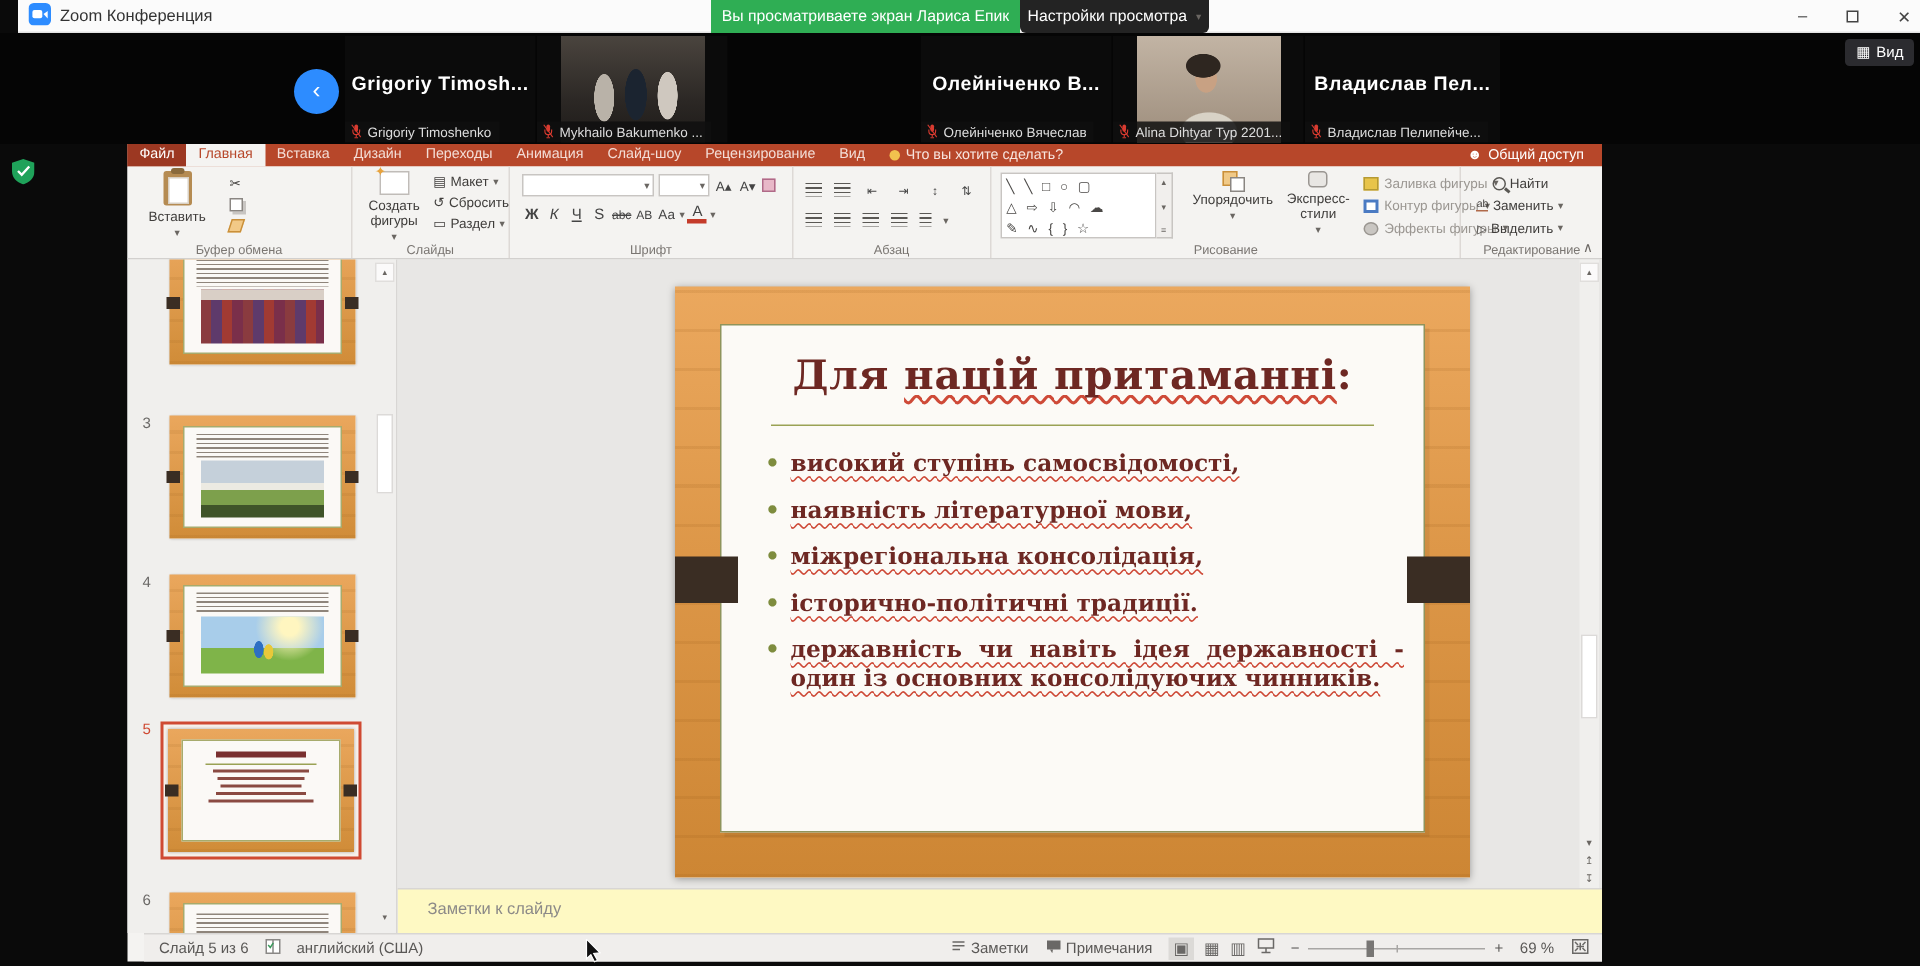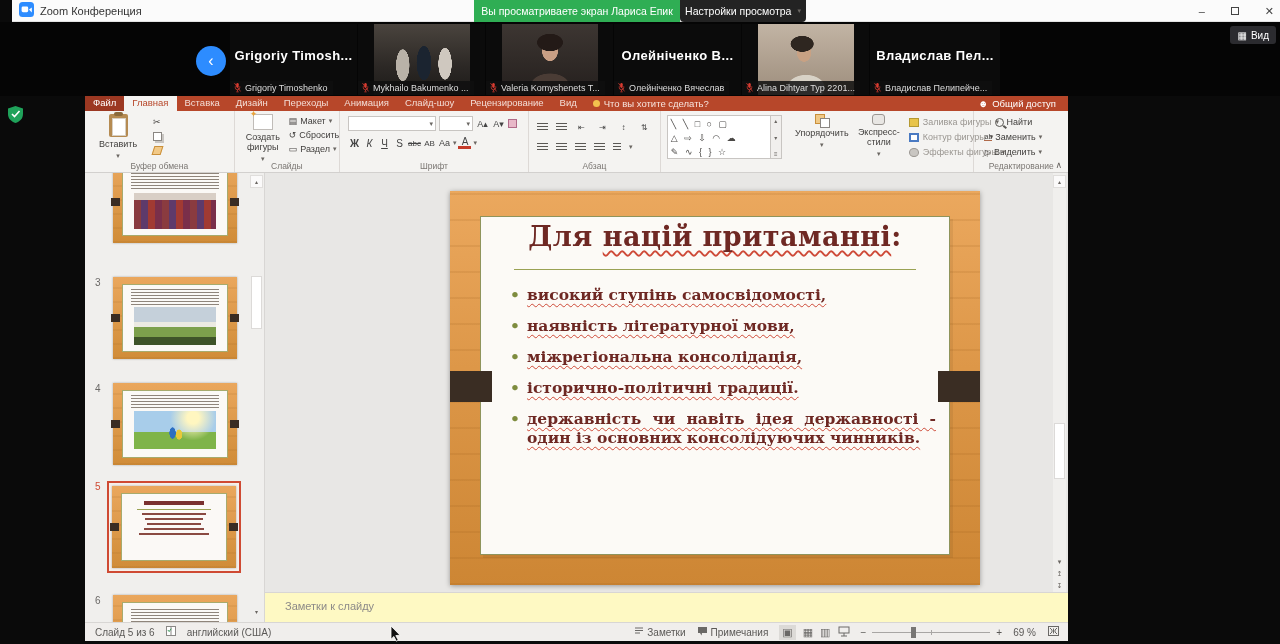--- a/index.html
+++ b/index.html
@@ -137,39 +137,39 @@
 
   
   .slide { position:absolute; left:185px; top:18px; width:530px; height:394px;
            background:repeating-linear-gradient(0deg, rgba(140,80,15,.12) 0 2px, rgba(0,0,0,0) 2px 26px),
                       linear-gradient(180deg,#eba85e 0%, #dd9748 45%, #cd8634 100%);
            box-shadow:0 1px 5px rgba(0,0,0,.35); }
   .panel { position:absolute; left:30px; right:30px; top:25px; bottom:30px; background:#fcfaf6;
            border:1px solid #8f945c; box-shadow:3px 3px 0 rgba(90,60,20,.10); }
   .clip { position:absolute; top:180px; width:42px; height:31px; background:#3a2d23; }
   .clip-l { left:0; } .clip-r { right:0; }
-  .slide-title { margin-top:30px; text-align:center; font-family:"DejaVu Serif", serif; font-weight:bold;
+  .slide-title { margin-top:44px; text-align:center; font-family:"DejaVu Serif", serif; font-weight:bold;
                  font-size:27px; color:#6e2823; letter-spacing:.5px; }
   .wavy { text-decoration:underline; text-decoration-style:wavy; text-decoration-color:#ce4a38;
           text-decoration-thickness:1px; text-underline-offset:4px; text-decoration-skip-ink:none; }
   .slide-div { margin:17px auto 0; width:402px; border-top:1.5px solid #9aa254; }
   .slide-bullets { list-style:none; margin-top:15px; padding:0 44px 0 60px; }
   .slide-bullets li { position:relative; padding-left:17px; margin-bottom:12px; font-family:"DejaVu Serif", serif;
                       font-weight:bold; font-size:15.5px; line-height:19px; color:#6e2823; }
   .slide-bullets li::before { content:"•"; position:absolute; left:0; top:0; color:#7e8c3e; }
   .slide-bullets li span { text-decoration:underline; text-decoration-style:wavy; text-decoration-color:#ce4a38;
                       text-decoration-thickness:1px; text-underline-offset:3px; text-decoration-skip-ink:none; }
   .li-justify { text-align:justify; }
 
   .notesbar { height:30px; background:#fef9c3; border-top:1px solid #d8d6d4; font-size:11px; color:#8c8a88;
               padding:7px 0 0 20px; }
 
   
   .statusbar { height:19px; background:#f0eeec; border-top:1px solid #d8d6d4; display:flex; 
-               font-size:10px; color:#5a5856; padding:0 8px 0 10px; }
+               font-size:10px; color:#5a5856; padding:0 8px 0 10px;margin-left:11px; }
   .sb-left { display:flex; align-items:center; gap:10px; }
   .sb-right { margin-left:auto; display:flex; align-items:center; gap:11px; }
   .viewbtns { display:flex; align-items:center; gap:7px; font-size:11px; color:#6a6866; }
   .vb-active { background:#dcdad7; padding:1px 3px; }
   .zoomslider { display:flex; align-items:center; gap:6px; }
   .ztrack { position:relative; width:118px; height:1px; background:#a8a6a4; }
   .ztick { position:absolute; left:50%; top:-2px; width:1px; height:5px; background:#a8a6a4; }
   .zthumb { position:absolute; left:33%; top:-5px; width:5px; height:11px; background:#787674; }
 
   .shield { position:absolute; left:8px; top:106px; }
@@ -223,32 +223,20 @@
           <span><svg width="9" height="11" viewBox="0 0 12 14">
               <rect x="4.4" y="1" width="3.2" height="6.4" rx="1.6" fill="#d93b30"></rect>
               <path d="M3 5.4v1.6a3 3 0 0 0 6 0V5.4" stroke="#d93b30" fill="none"></path>
               <path d="M6 10v2.2M4.4 12.8h3.2" stroke="#d93b30"></path>
               <path d="M2 1.2l8 11" stroke="#d93b30"></path>
             </svg></span>
           <span>Grigoriy Timoshenko</span>
         </div>
     </div>
 
-    <div class="tile" style="left:486px;width:127px;">
-      <div class="video v-valeria"></div>
-      <div class="plabel">
-          <span><svg width="9" height="11" viewBox="0 0 12 14">
-              <rect x="4.4" y="1" width="3.2" height="6.4" rx="1.6" fill="#d93b30"></rect>
-              <path d="M3 5.4v1.6a3 3 0 0 0 6 0V5.4" stroke="#d93b30" fill="none"></path>
-              <path d="M6 10v2.2M4.4 12.8h3.2" stroke="#d93b30"></path>
-              <path d="M2 1.2l8 11" stroke="#d93b30"></path>
-            </svg></span>
-          <span>Valeria Komyshenets T...</span>
-        </div>
-    </div>
 
     <div class="tile" style="left:614px;width:127px;">
       <div class="big-name">Олейніченко В...</div>
       <div class="plabel">
           <span><svg width="9" height="11" viewBox="0 0 12 14">
               <rect x="4.4" y="1" width="3.2" height="6.4" rx="1.6" fill="#d93b30"></rect>
               <path d="M3 5.4v1.6a3 3 0 0 0 6 0V5.4" stroke="#d93b30" fill="none"></path>
               <path d="M6 10v2.2M4.4 12.8h3.2" stroke="#d93b30"></path>
               <path d="M2 1.2l8 11" stroke="#d93b30"></path>
             </svg></span>
@@ -437,20 +425,21 @@
               <span class="ic-outline"></span>
               <span>Контур фигуры</span>
               <span class="caret">▾</span>
             </span>
           <span class="fillrow">
               <span class="ic-effects"></span>
               <span>Эффекты фигуры</span>
               <span class="caret">▾</span>
             </span>
         </div>
+        <div class="glabel">Рисование</div>
       </div>
 
       <div class="rgroup" style="width:105px;border-right:none;">
         <div style="position:absolute;left:10px;top:6px;display:flex;flex-direction:column;gap:5px;align-items:center;">
           <span class="rsmall">
               <span class="ic-find"></span>
               <span>Найти</span>
             </span>
           <span class="rsmall">
               <span style="font-size:7px;border-bottom:1px solid #b06a4a;">ab</span>

